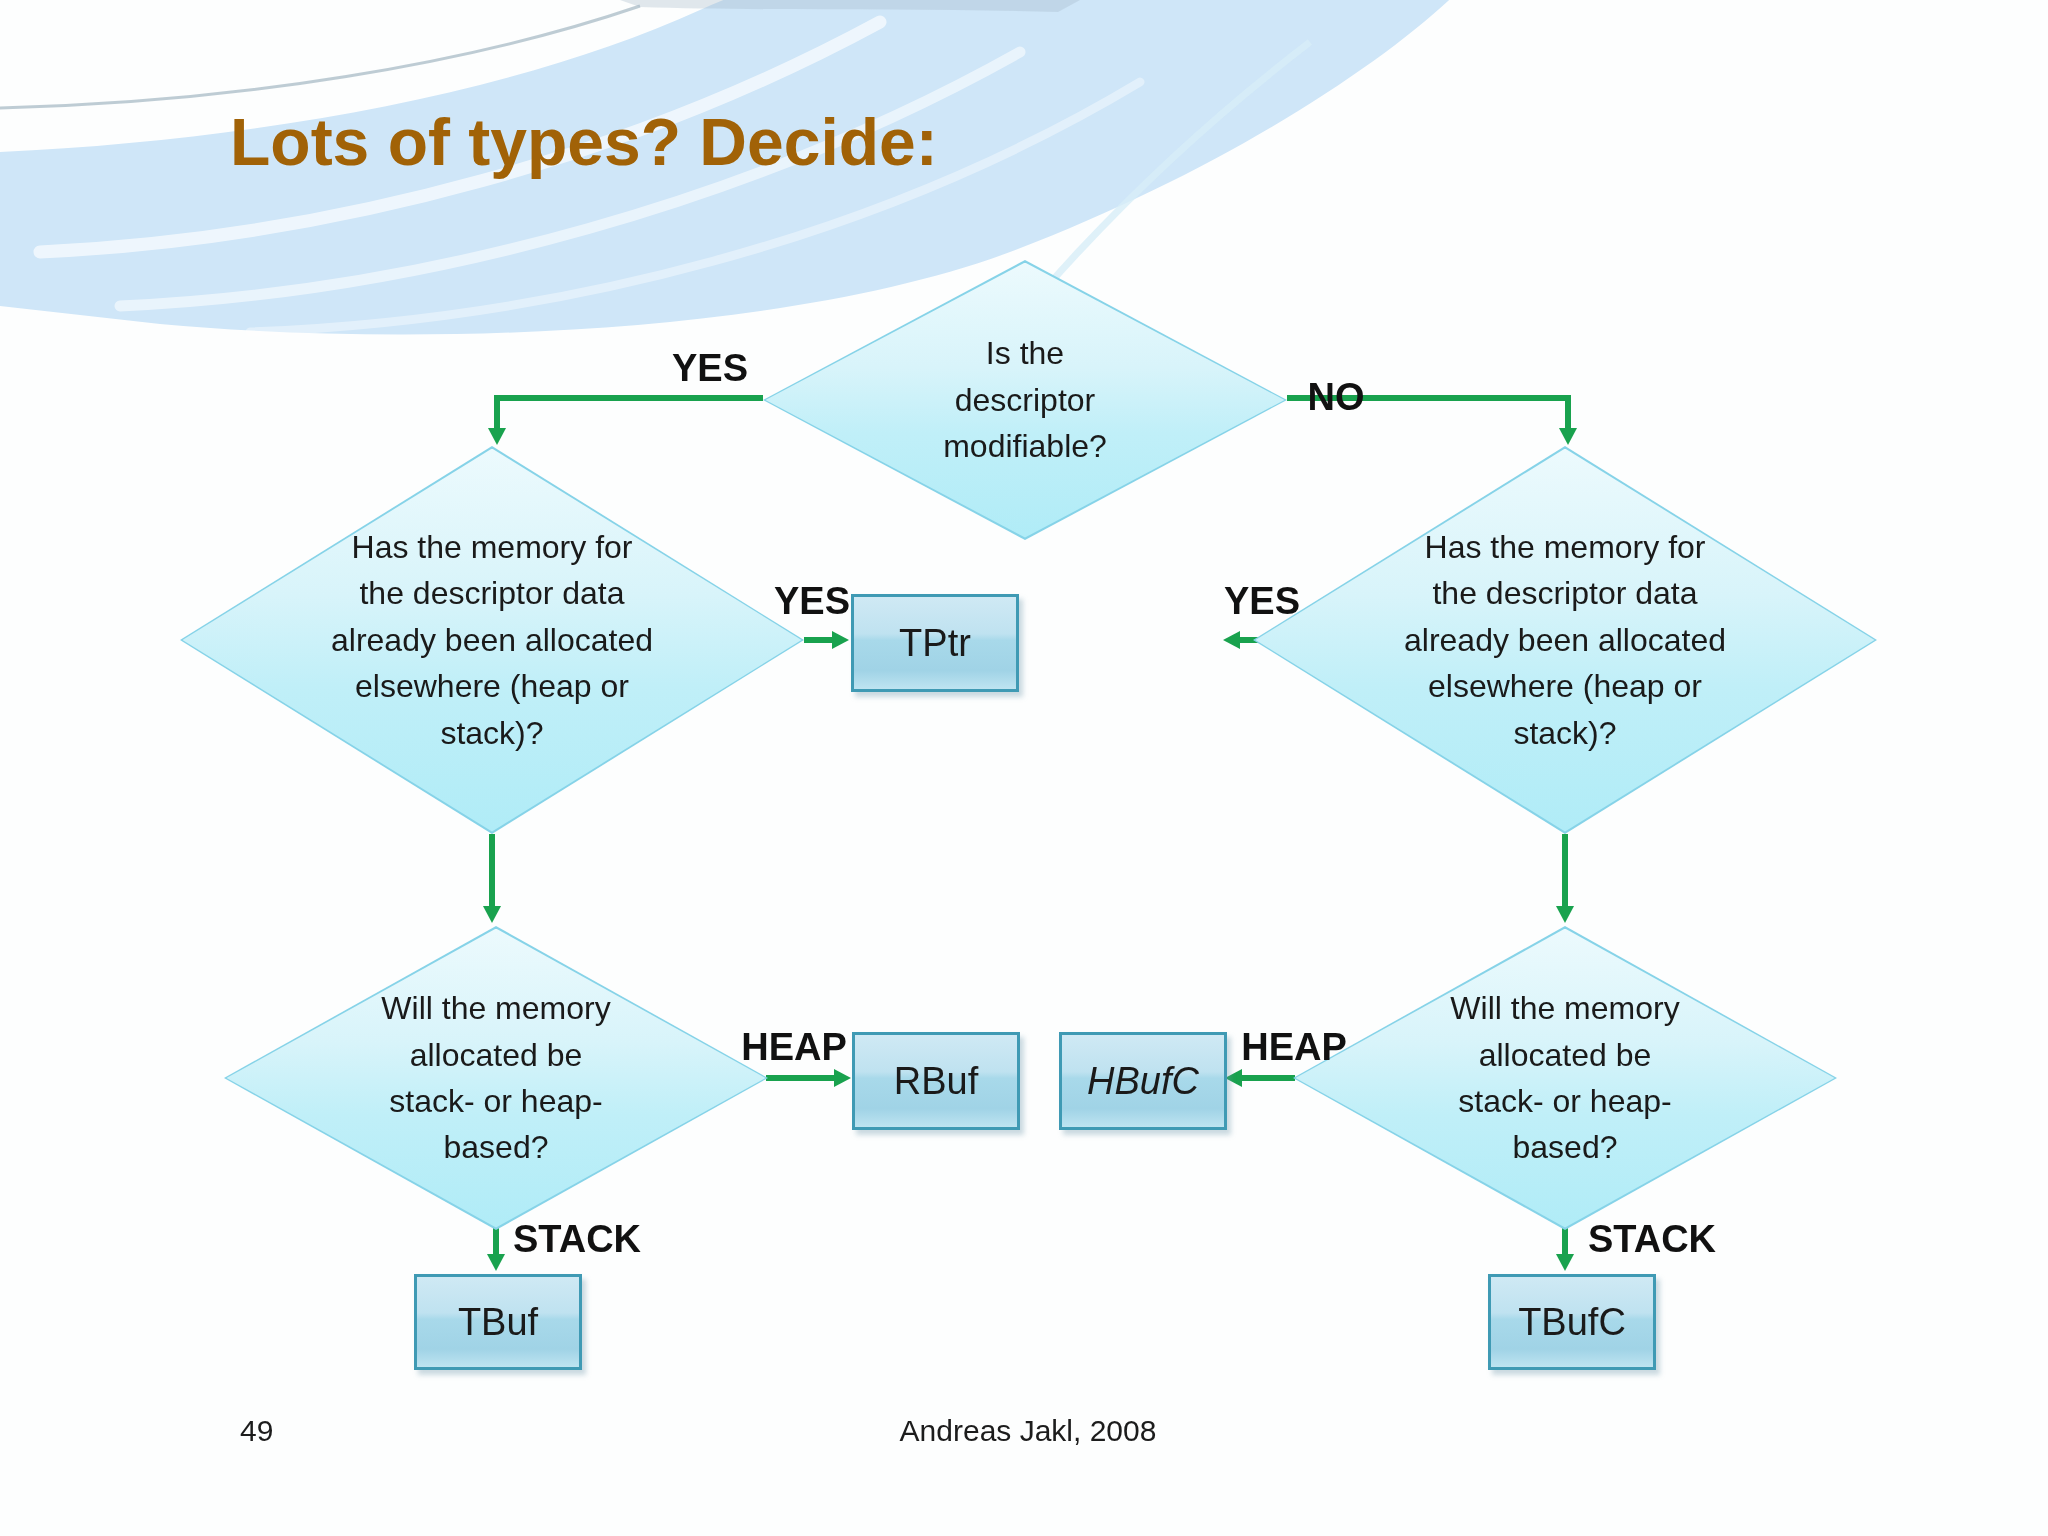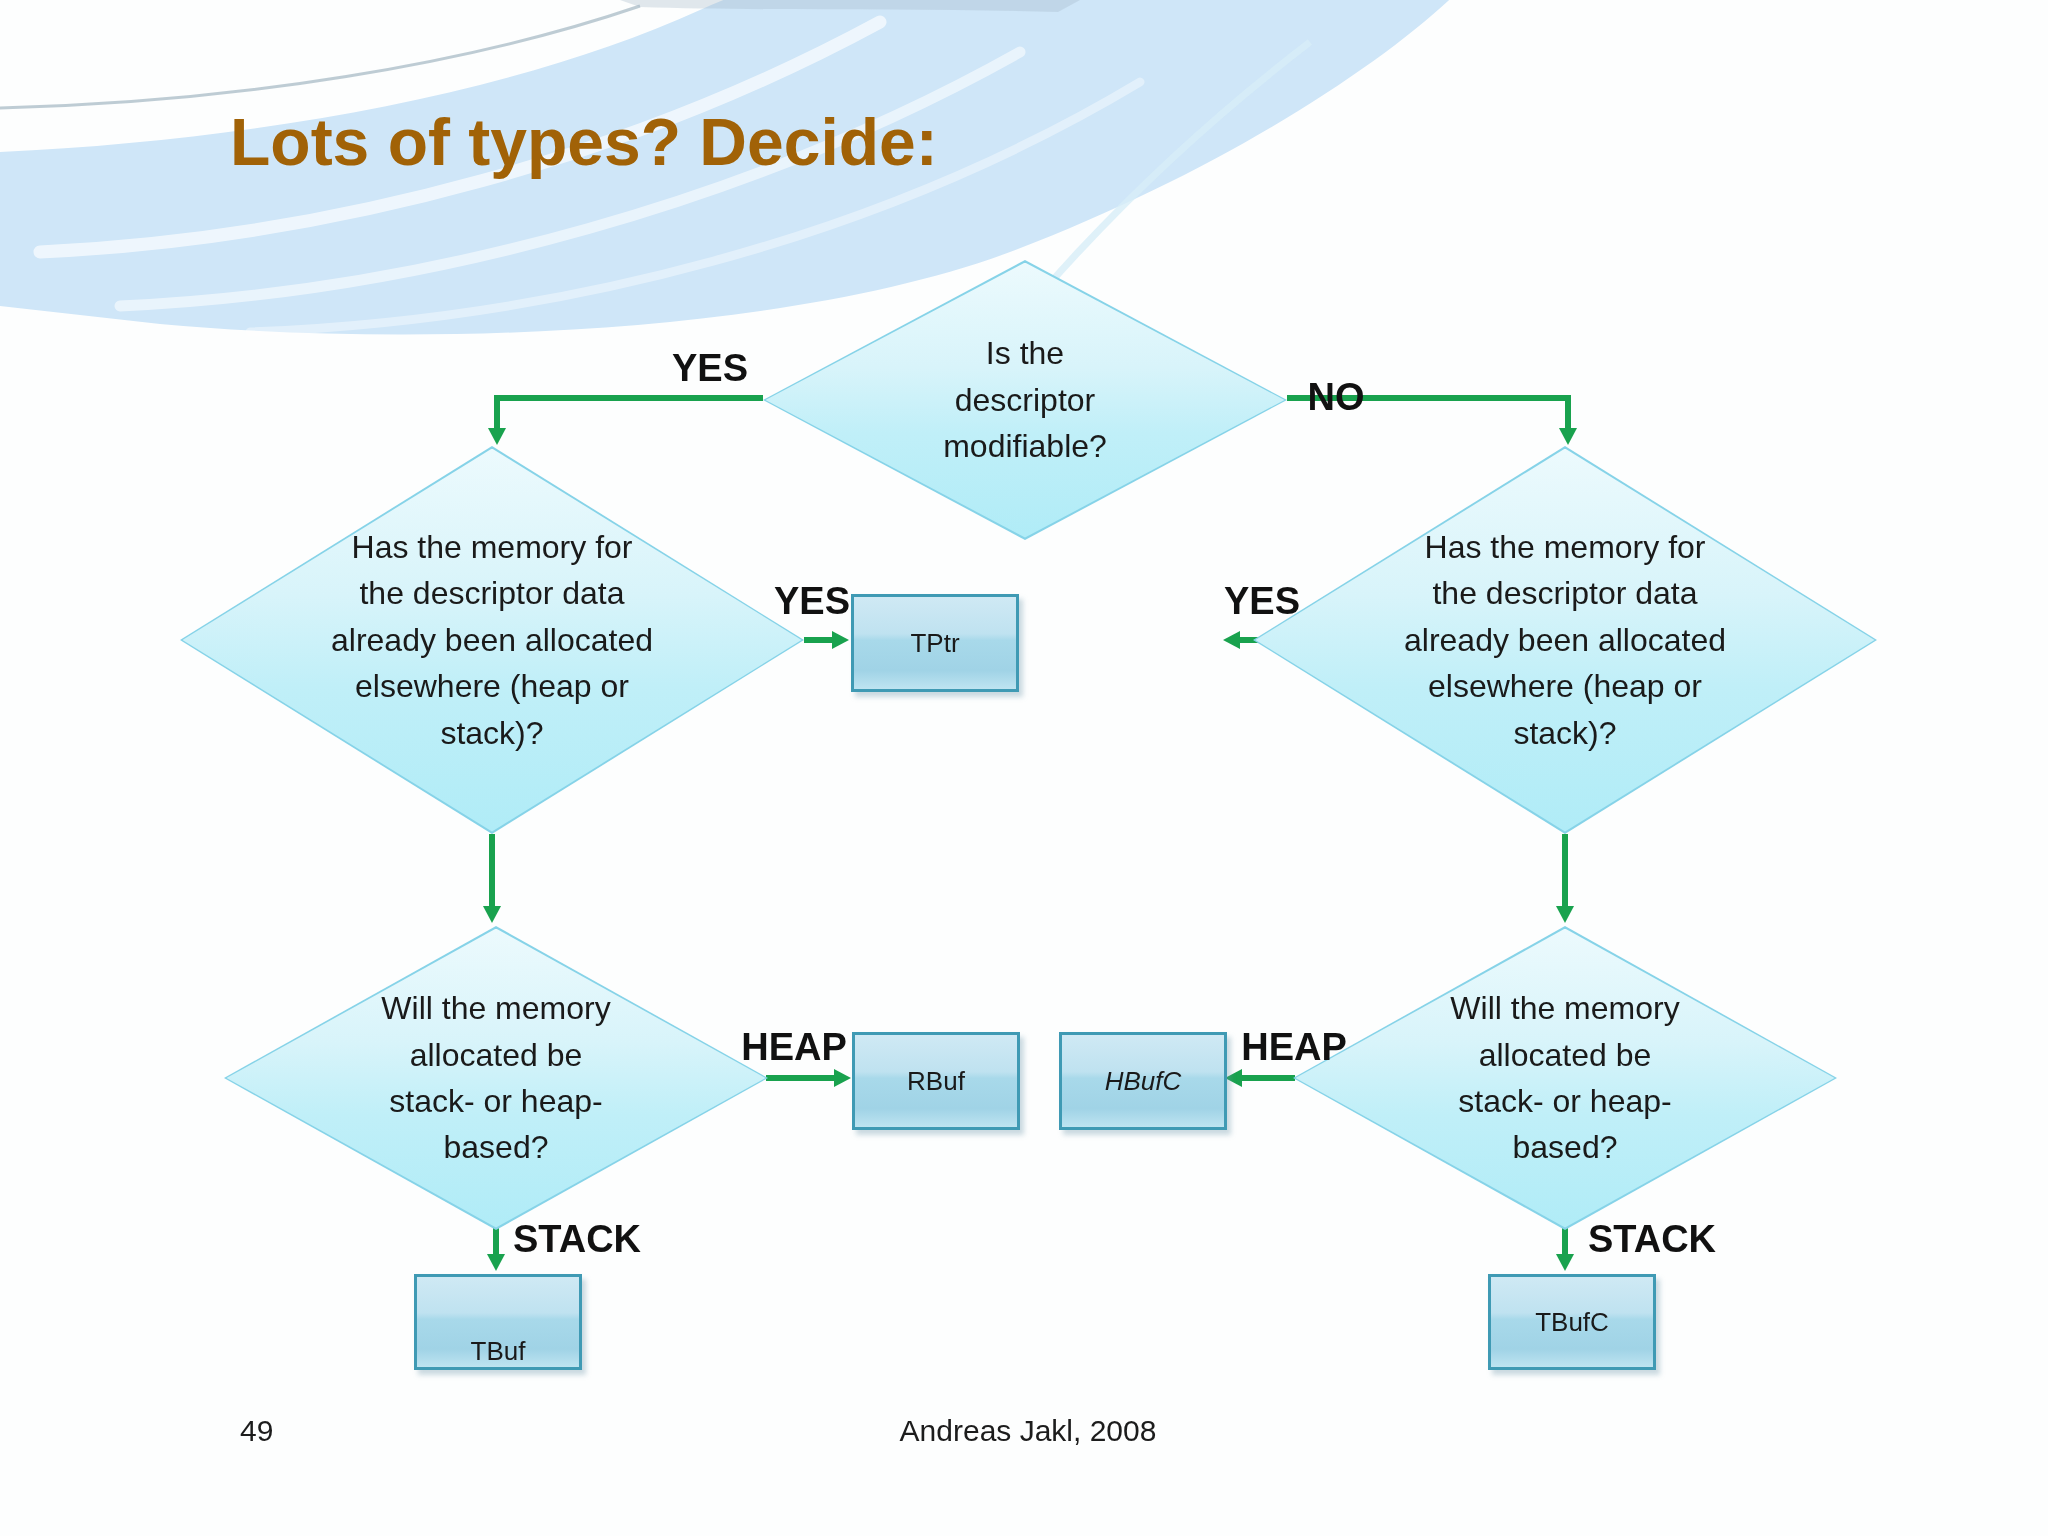--- a/index.html
+++ b/index.html
@@ -51,21 +51,21 @@
   
   .result-box {
     position: absolute;
     border: 3px solid #3f9ab4;
     background: linear-gradient(180deg, #cfe9f4 0%, #bfe2f0 40%, #a8d9ea 47%, #a0d3e6 80%, #bee4f1 100%);
     box-shadow: 4px 5px 5px rgba(110,150,170,0.35);
     display: flex; align-items: center; justify-content: center;
     z-index: 4;
   }
   .result-box span {
-    font-size: 26px;
+    font-size: 38px;
     color: #1a1a1a;
   }
 
   
   .edge-label {
     position: absolute;
     transform: translate(-50%, -50%);
     font-size: 38px;
     font-weight: bold;
     color: #111111;
@@ -154,21 +154,21 @@
 
   <div class="result-box" style="left:851px; top:594px; width:162px; height:92px;">
     <span>TPtr</span>
   </div>
   <div class="result-box" style="left:852px; top:1032px; width:162px; height:92px;">
     <span>RBuf</span>
   </div>
   <div class="result-box" style="left:1059px; top:1032px; width:162px; height:92px;font-style:italic;">
     <span>HBufC</span>
   </div>
-  <div class="result-box" style="left:414px; top:1274px; width:162px; height:90px;align-items:flex-end;">
+  <div class="result-box" style="left:414px; top:1274px; width:162px; height:90px;">
     <span>TBuf</span>
   </div>
   <div class="result-box" style="left:1488px; top:1274px; width:162px; height:90px;">
     <span>TBufC</span>
   </div>
 
   <div class="edge-label" style="left:710px; top:368px;">YES</div>
   <div class="edge-label" style="left:1336px; top:368px;margin-top:29px;">NO</div>
   <div class="edge-label" style="left:812px; top:601px;">YES</div>
   <div class="edge-label" style="left:1262px; top:601px;">YES</div>

